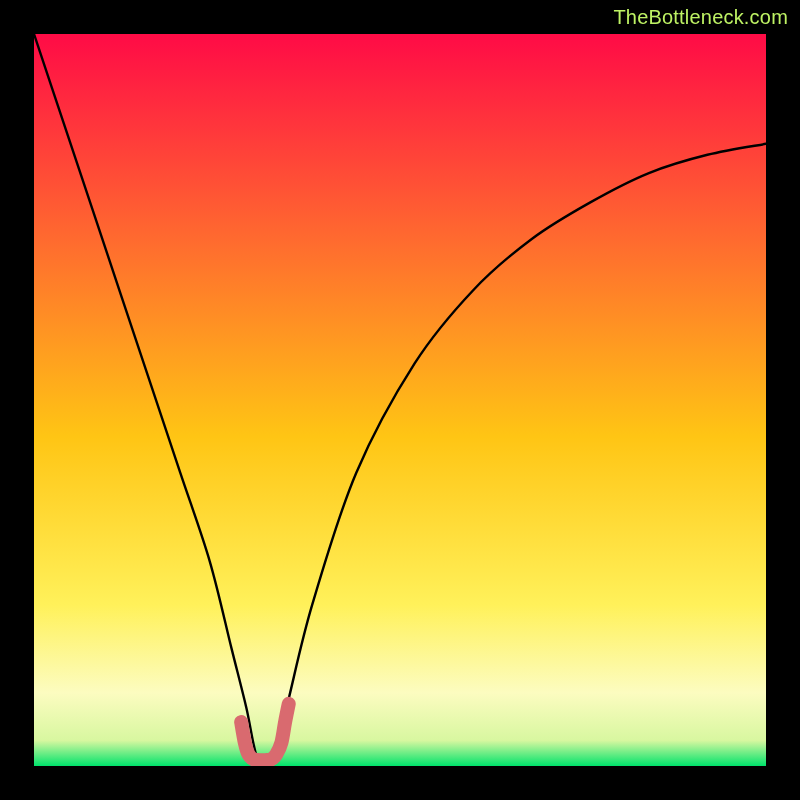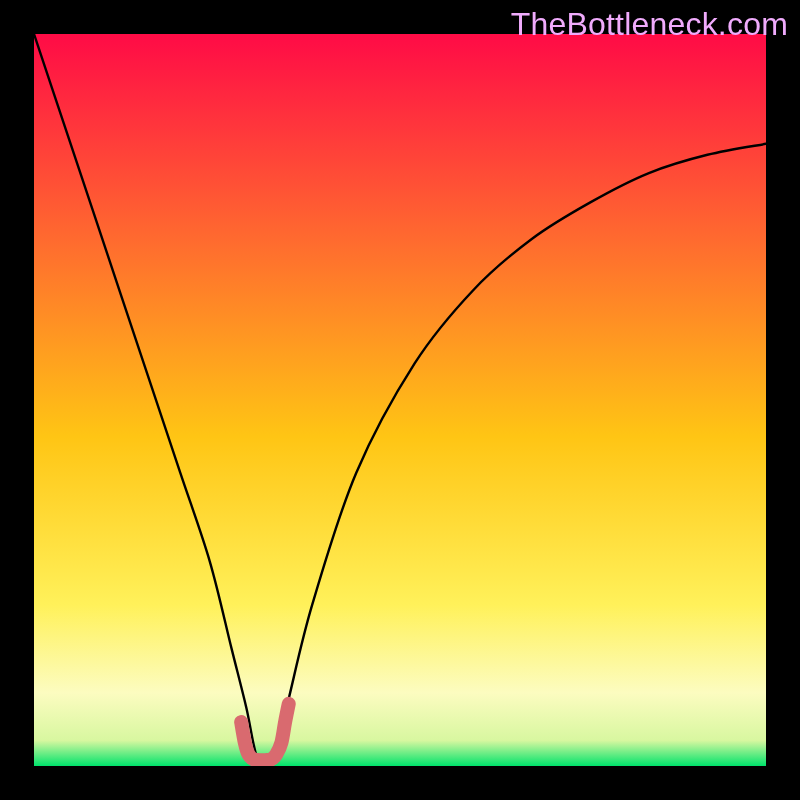--- a/index.html
+++ b/index.html
@@ -23,22 +23,22 @@
     left: 34px;
     top: 34px;
     width: 732px;
     height: 732px;
     overflow: hidden;
   }
   .watermark {
     position: absolute;
     top: 6px;
     right: 12px;
-    color: #f0abfc;
-    font-size: 32px;
+    color: #bef264;
+    font-size: 20px;
     font-weight: 500;
     letter-spacing: 0.2px;
   }
 </style>
 </head>
 <body>
 
 <div class="frame">
   <div class="plot">
     <svg id="plot-svg" width="732" height="732" viewBox="0 0 732 732">

